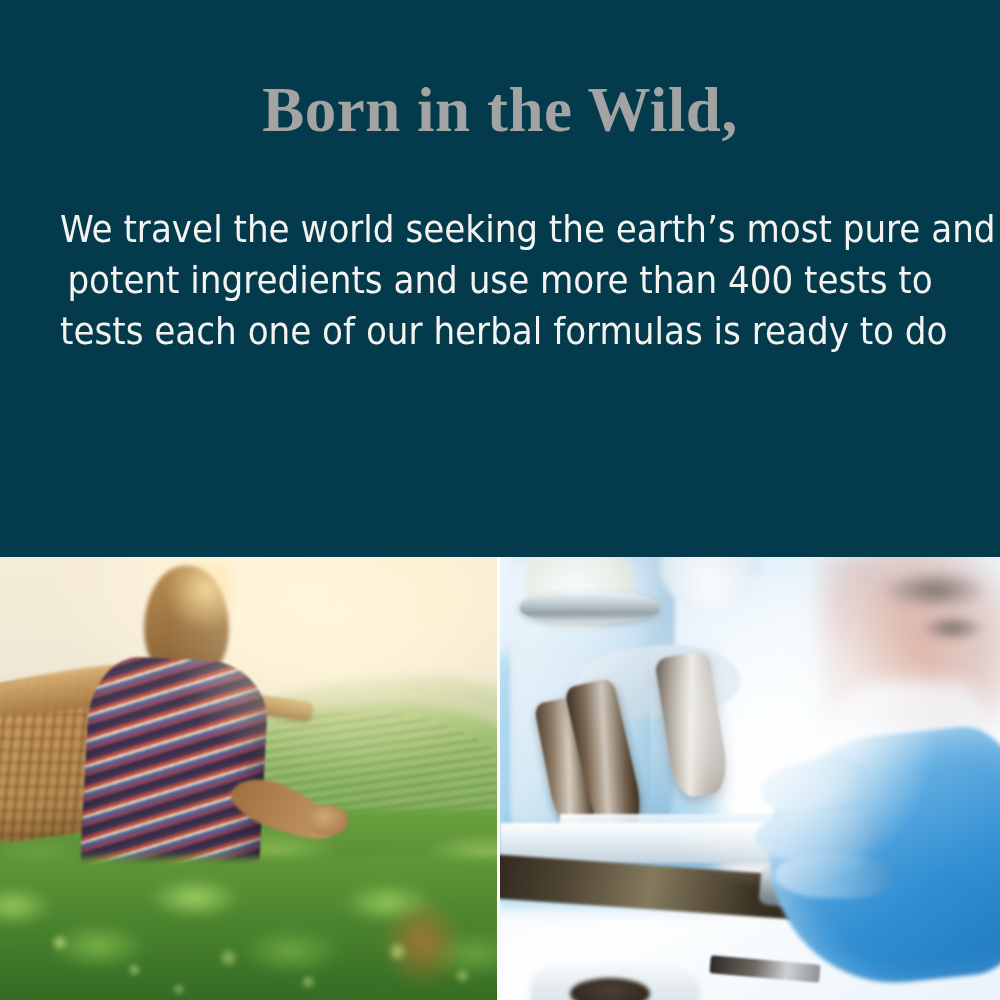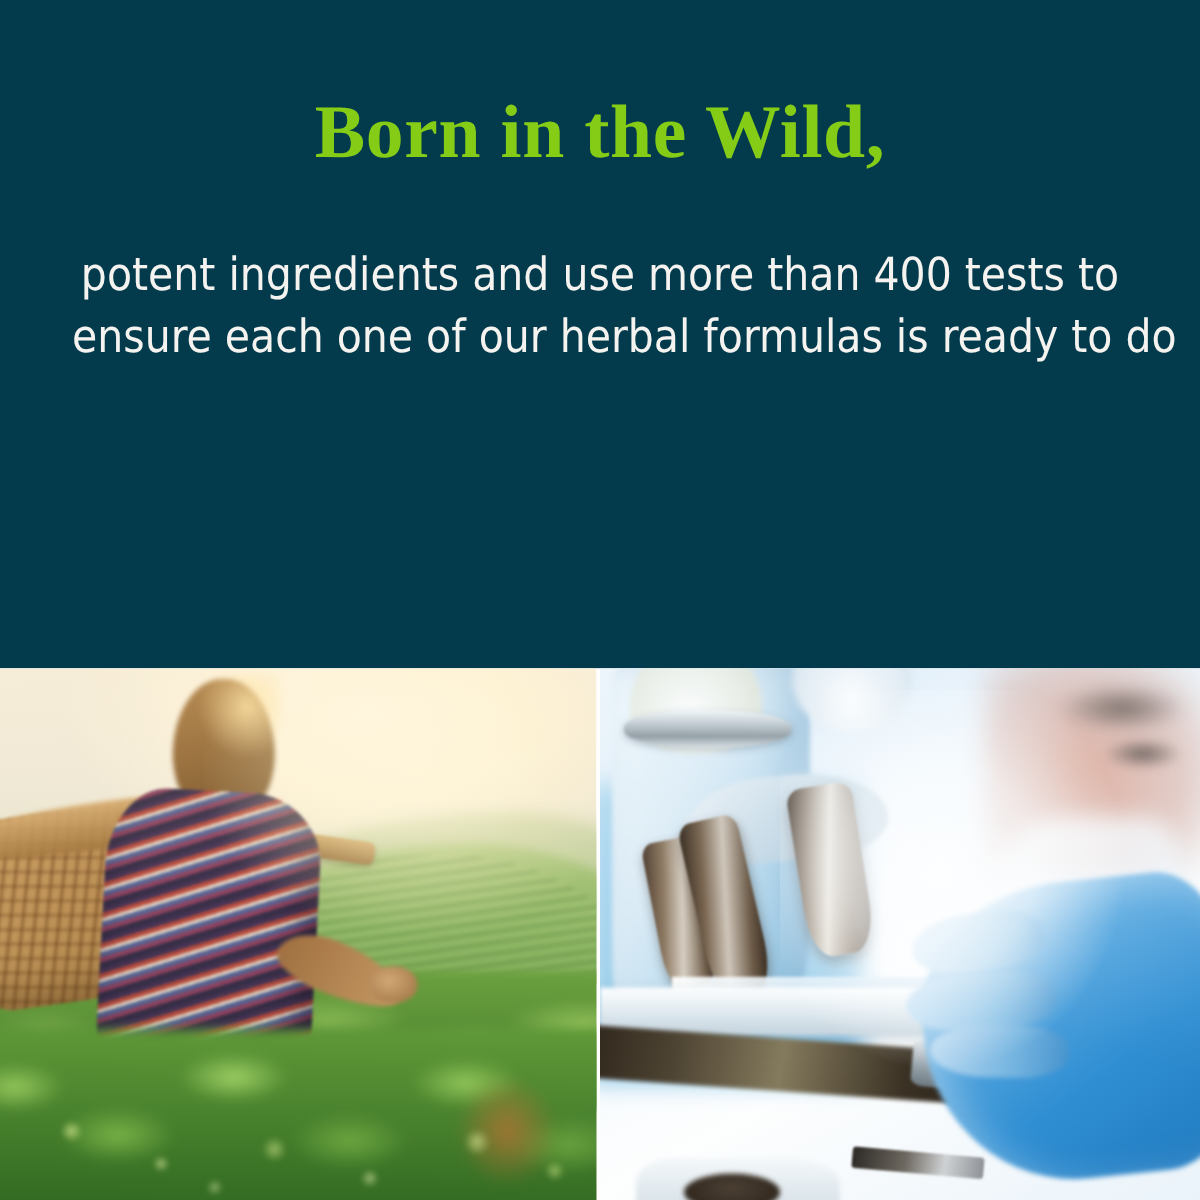--- a/index.html
+++ b/index.html
@@ -37,21 +37,21 @@
   .headline {
     margin: 0;
     padding: 0;
     width: 860px;
     text-align: center;
     font-family: "Liberation Serif", "DejaVu Serif", serif;
     font-weight: bold;
     font-size: 63px;
     line-height: 76px;
     letter-spacing: 0.5px;
-    color: #84cc16;
+    color: #a3a3a3;
     margin-top: 72px;
   }
   .headline .hl-line {
     display: block;
     white-space: nowrap;
   }
 
   .subcopy {
     margin: 0;
     padding: 0;
@@ -479,22 +479,23 @@
 
 <div class="banner">
 
   <div class="text-panel">
 
     <h1 class="headline">
       <span class="hl-line">Born in the Wild,</span>
     </h1>
 
     <p class="subcopy">
+      <span class="sc-line">We travel the world seeking the earth’s most pure and</span>
       <span class="sc-line">potent ingredients and use more than 400 tests to</span>
-      <span class="sc-line">ensure each one of our herbal formulas is ready to do</span>
+      <span class="sc-line">tests each one of our herbal formulas is ready to do</span>
     </p>
 
   </div>
 
   <div class="photo-strip">
 
     <div class="photo photo-left">
       <div class="photo-inner">
         <div class="tea-sky"></div>
         <div class="tea-hill-far"></div>

